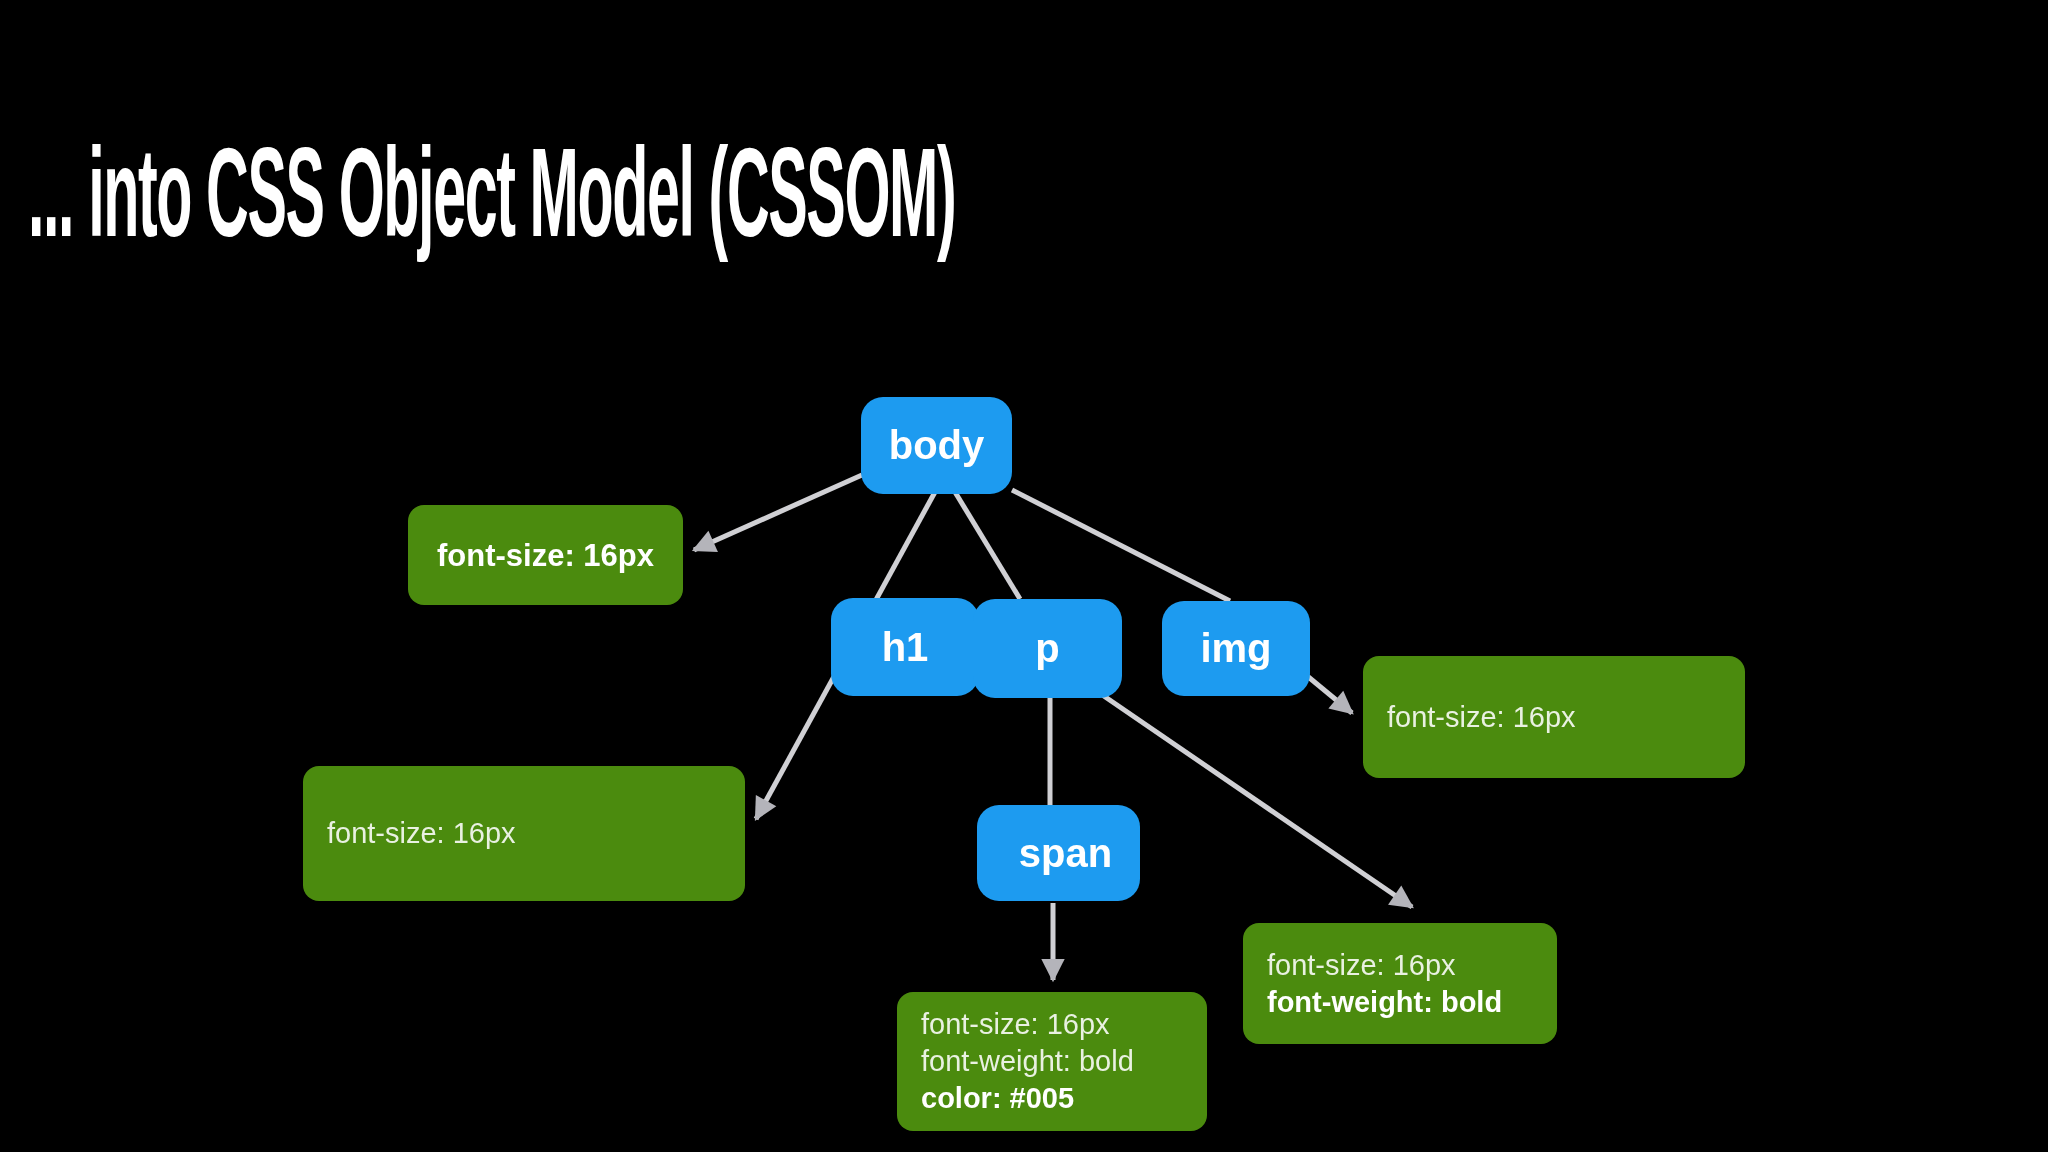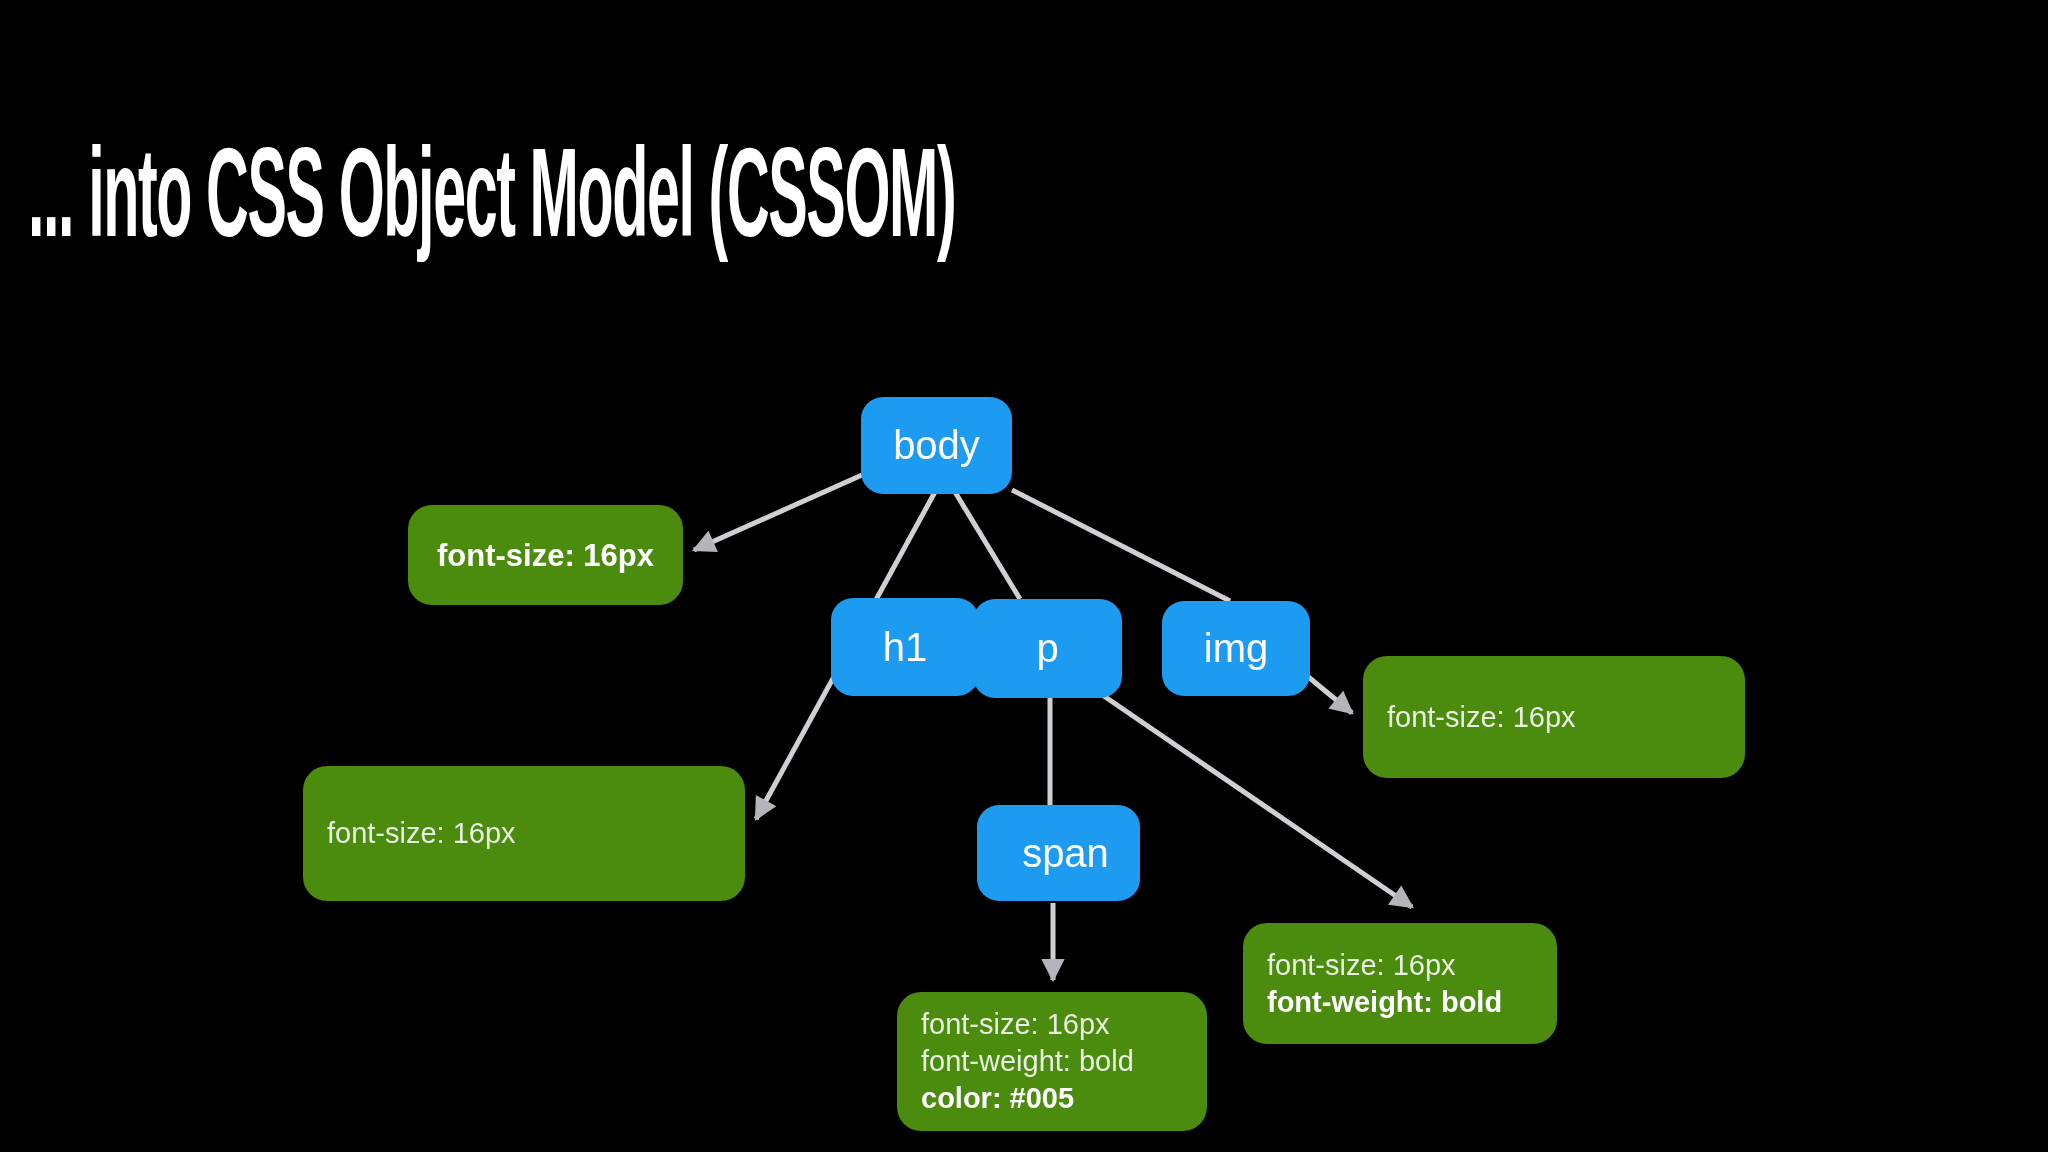--- a/index.html
+++ b/index.html
@@ -36,35 +36,35 @@
   }
   svg.connectors line {
     stroke: #d0d0d4;
     stroke-width: 5;
   }
   .node {
     position: absolute;
     background: #1d9bf0;
     border-radius: 22px;
     color: #ffffff;
-    font-weight: 400;
+    font-weight: 700;
     font-size: 40px;
     display: flex;
     align-items: center;
     justify-content: center;
   }
   .node-body { left: 861px; top: 369px; width: 151px; height: 97px; }
   .node-h1   { left: 831px; top: 570px; width: 148px; height: 98px; }
   .node-p    { left: 973px; top: 571px; width: 149px; height: 99px; }
   .node-img  { left: 1162px; top: 573px; width: 148px; height: 95px; }
   .node-span { left: 977px; top: 777px; width: 149px; height: 96px; padding-left: 14px; }
   .style-box {
     position: absolute;
     background: #4b8b0e;
-    border-radius: 24px;
+    border-radius: 16px;
     color: rgba(255,255,255,0.88);
     font-size: 29px;
     line-height: 37px;
     display: flex;
     flex-direction: column;
     justify-content: center;
     padding: 16px 24px;
     box-sizing: border-box;
   }
   .style-box .b { font-weight: 700; color: #ffffff; }

